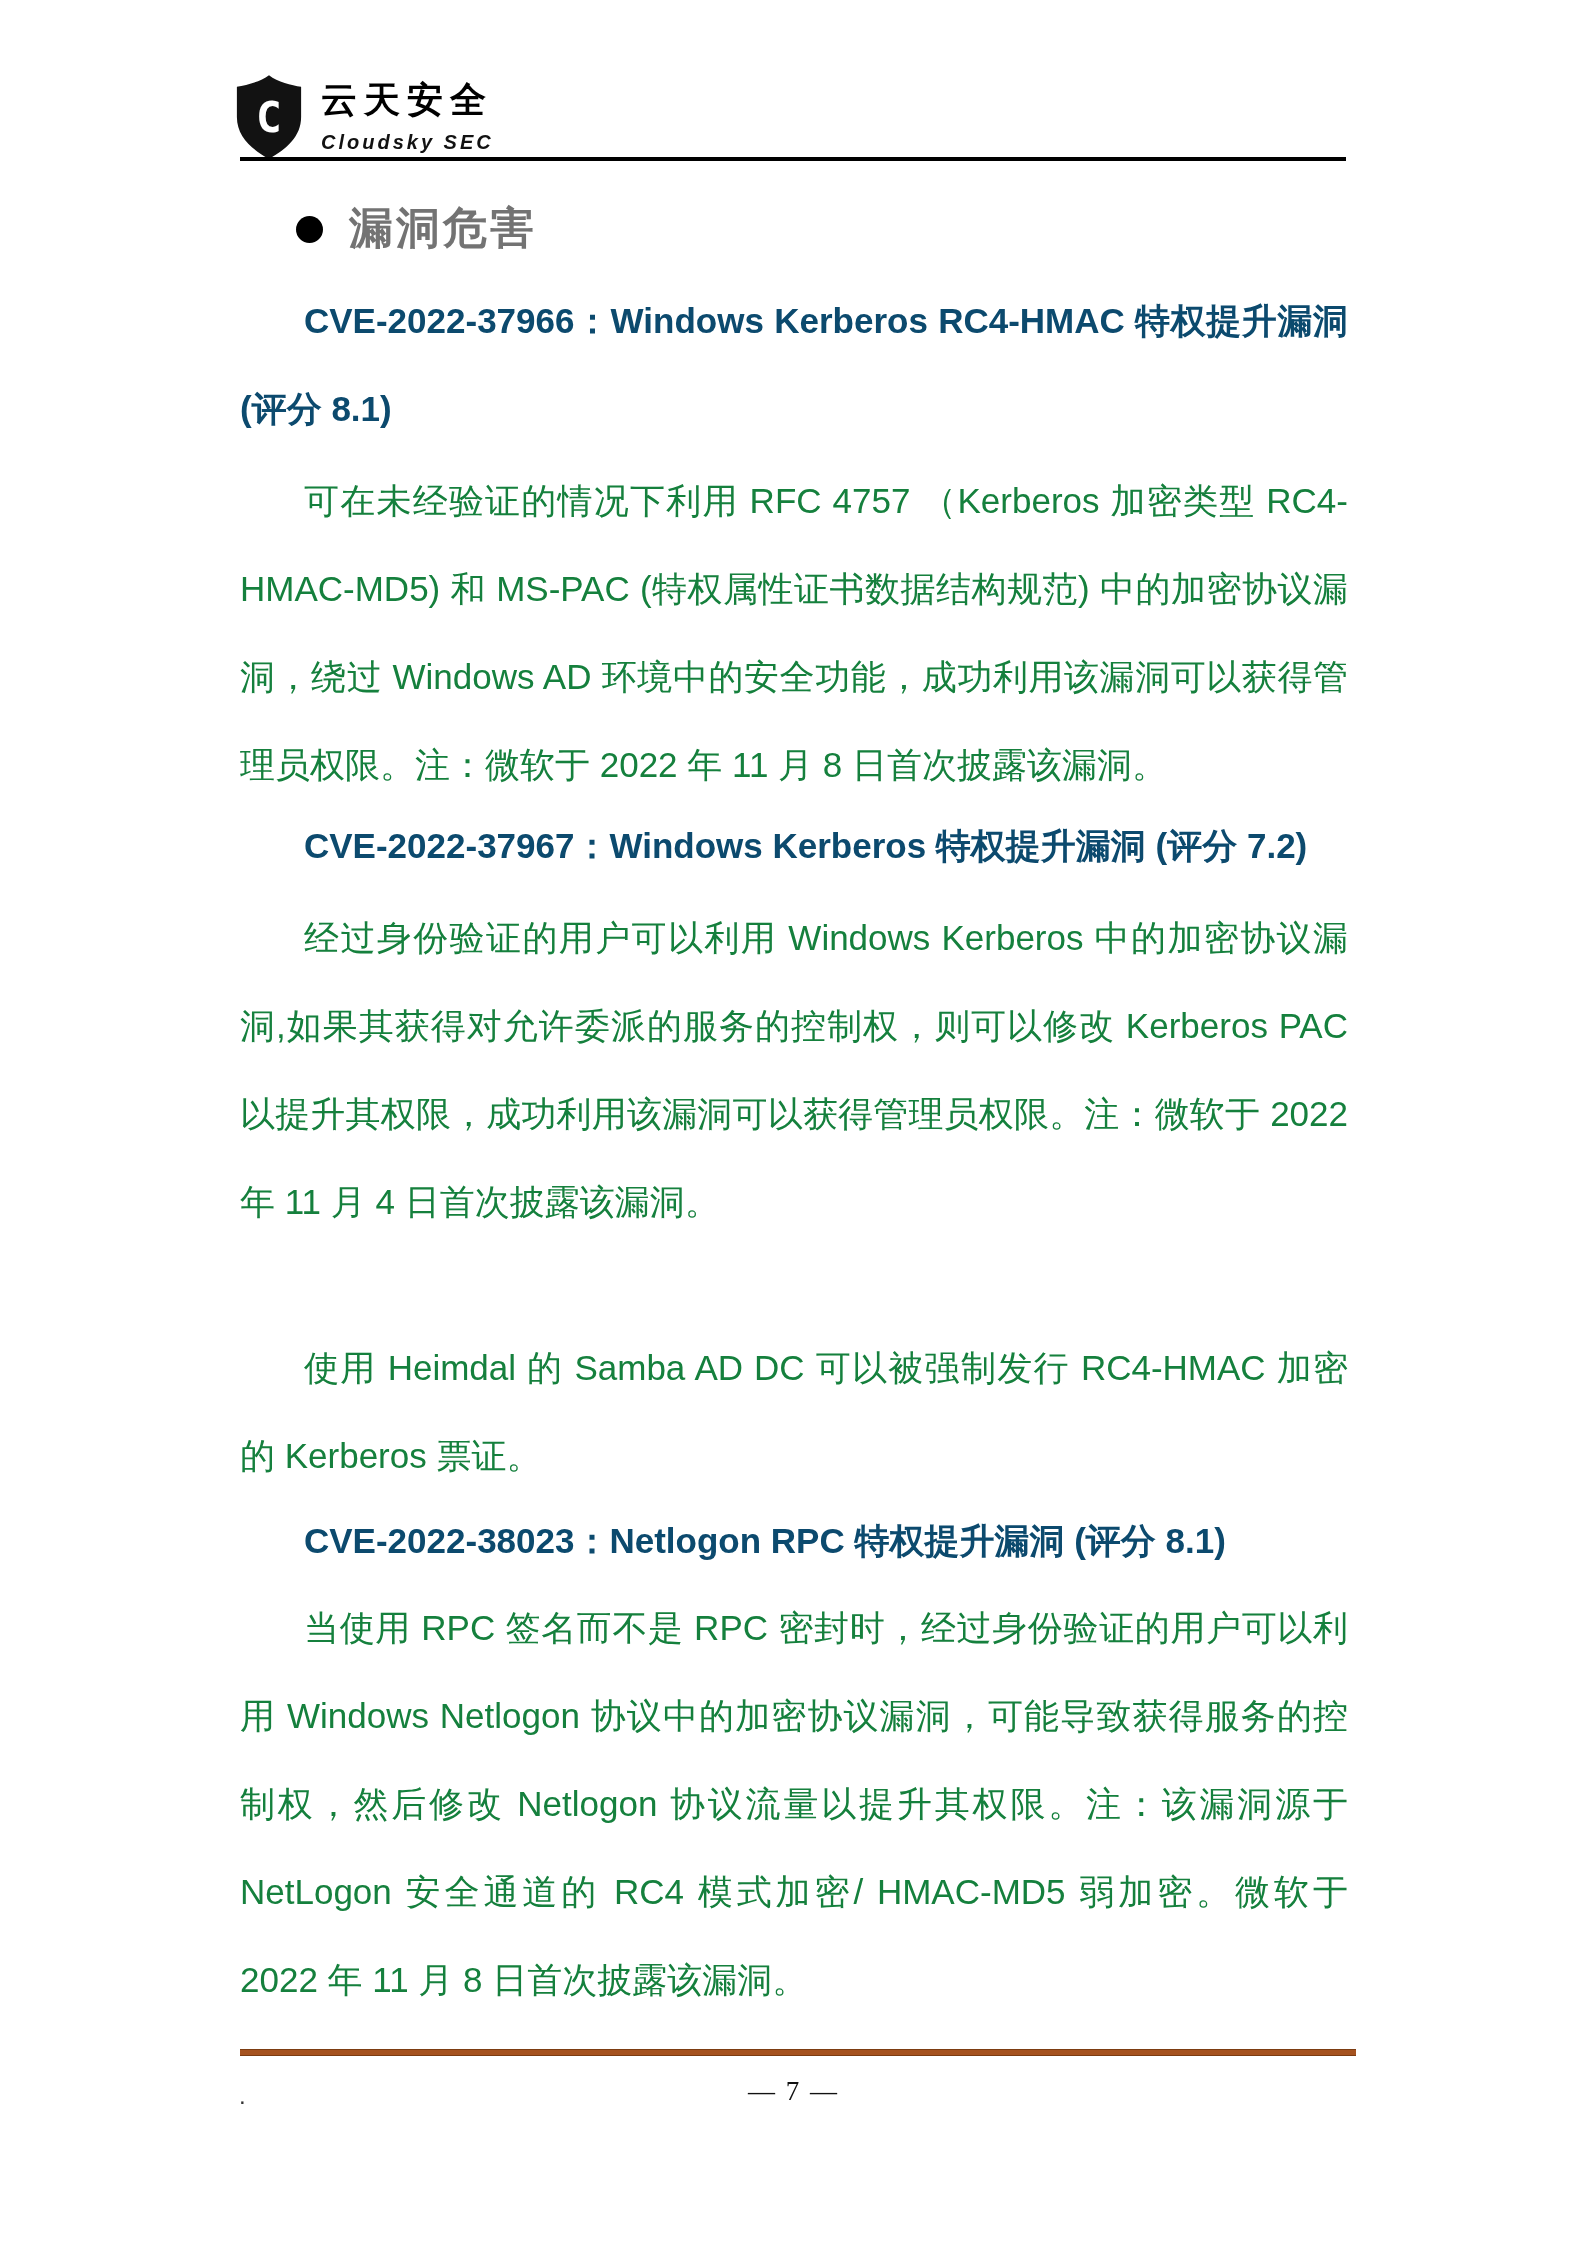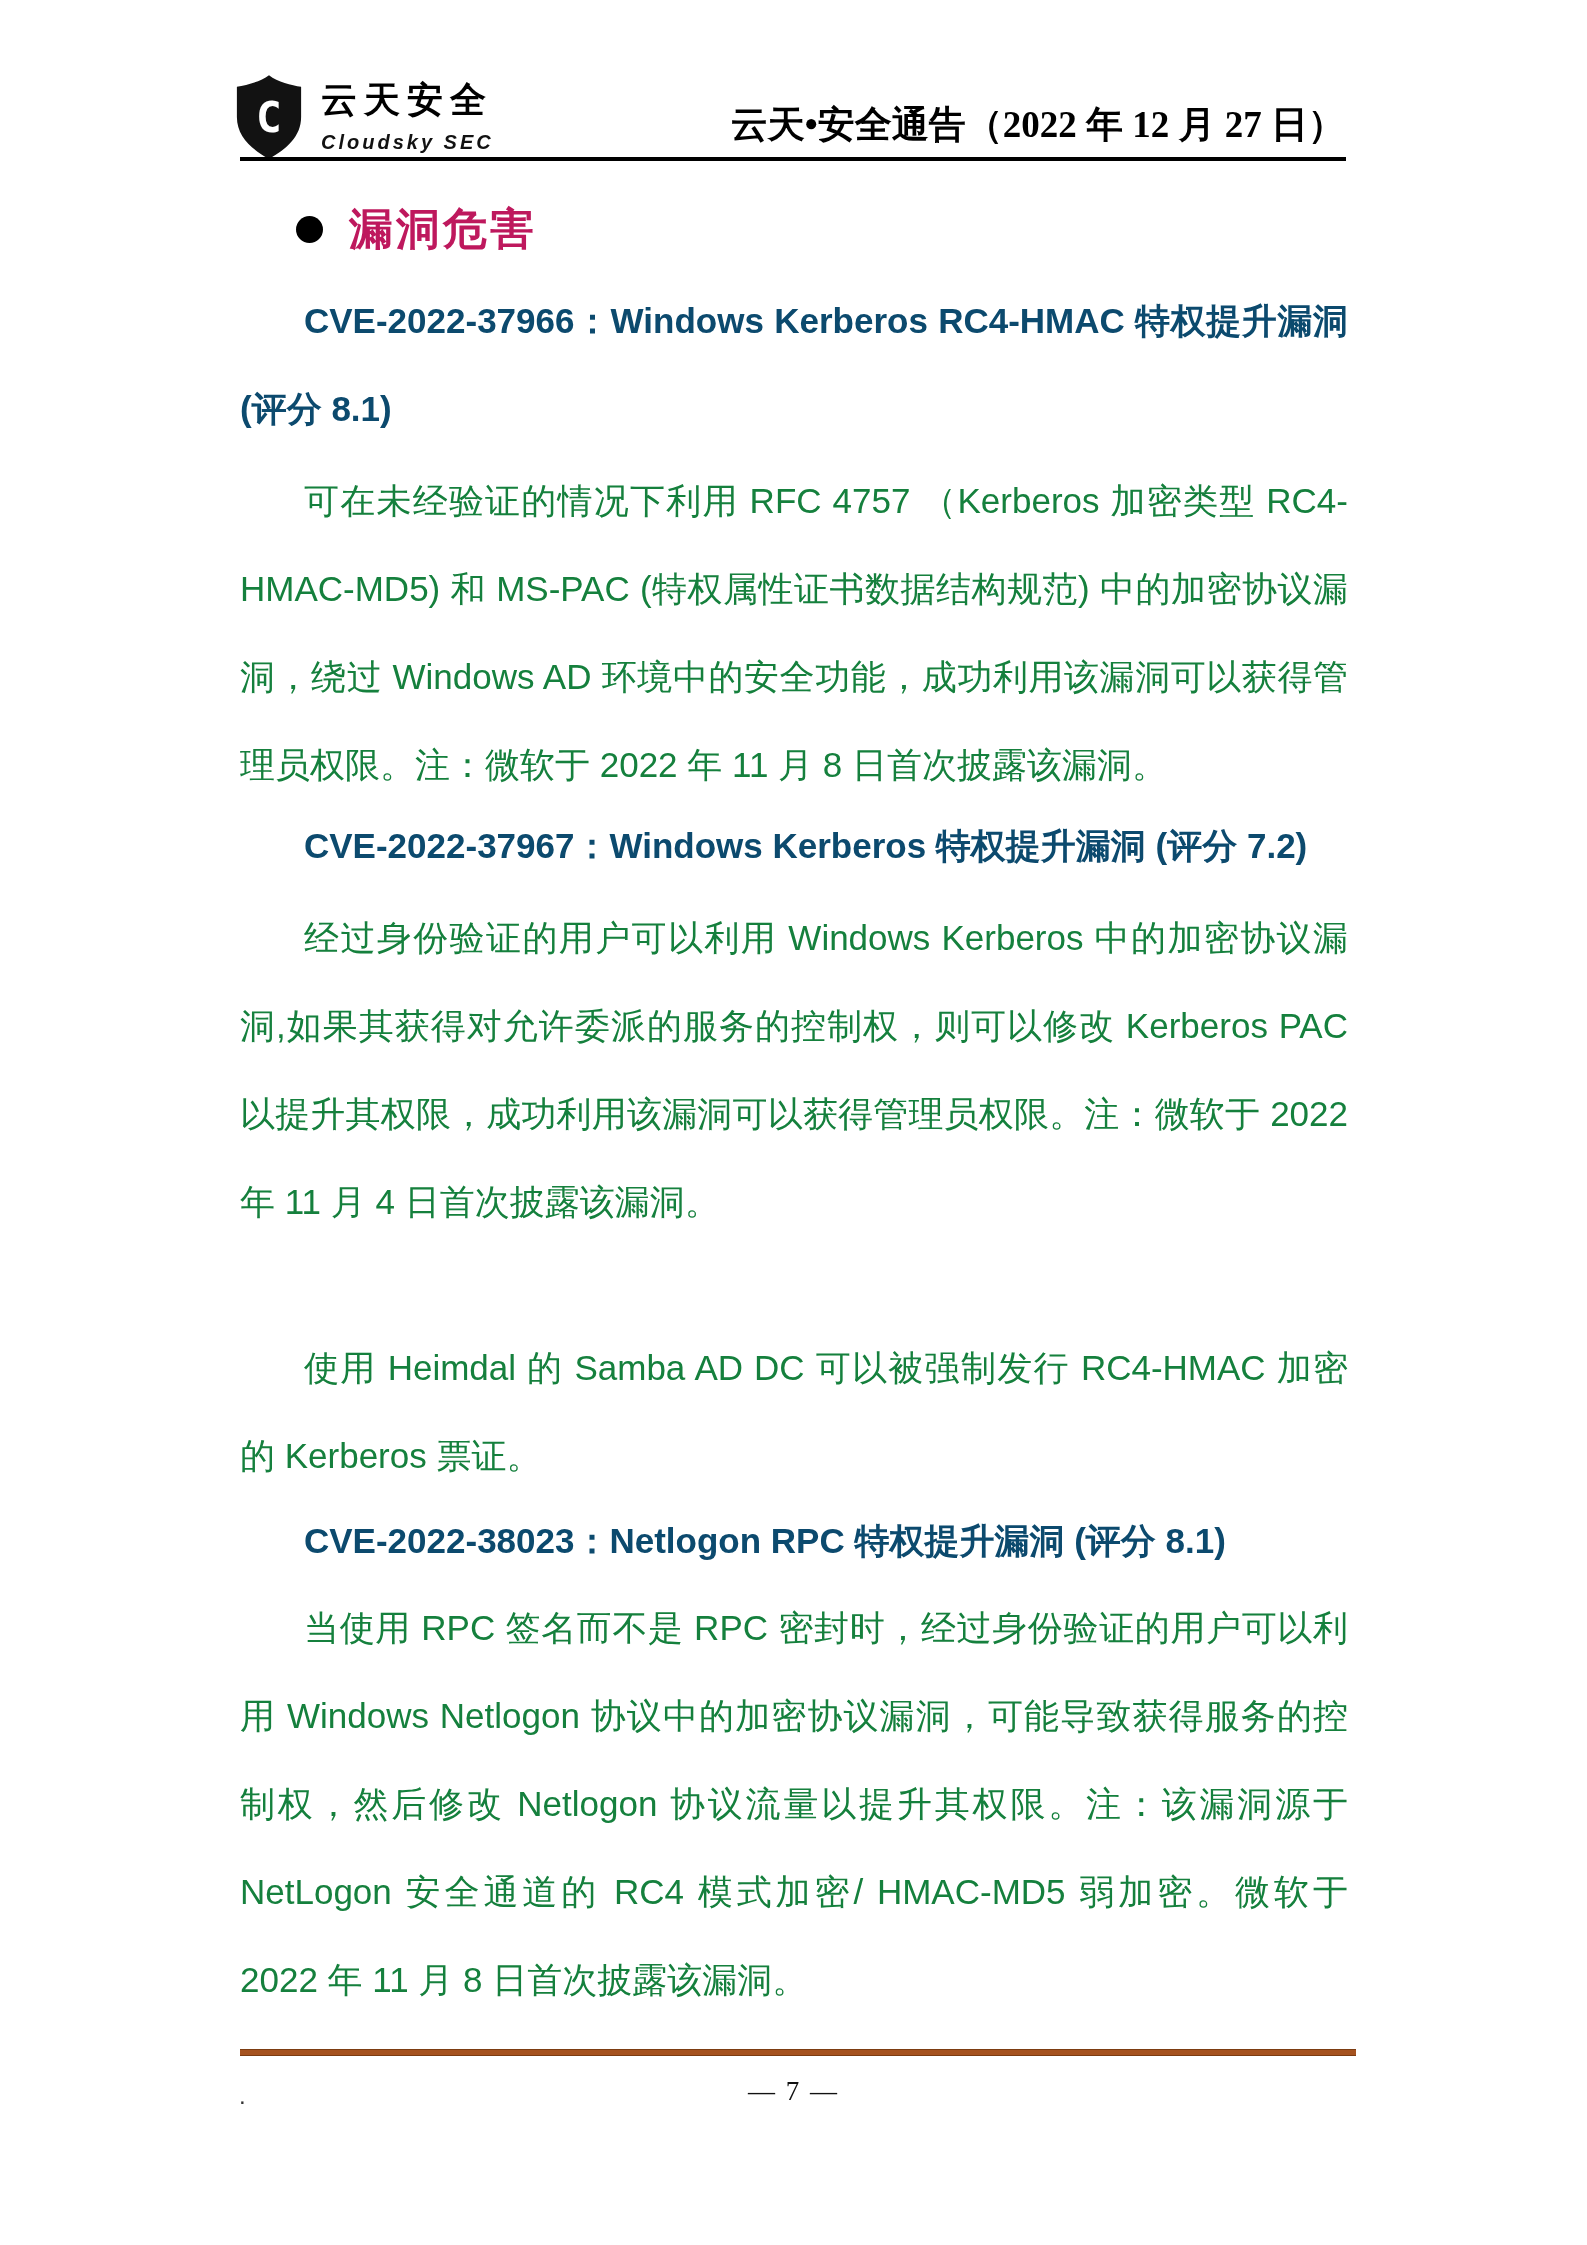--- a/index.html
+++ b/index.html
@@ -29,21 +29,21 @@
     position:absolute;left:240px;top:157px;
     width:1106px;height:4px;background:#000;
   }
   
   .section-heading{
     position:absolute;left:296px;top:205px;
     display:flex;align-items:center;gap:26px;
   }
   .bullet{width:27px;height:27px;border-radius:50%;background:#000;flex:0 0 auto;}
   .section-title{
-    font-size:44px;font-weight:bold;color:#be185d;letter-spacing:3px;line-height:1.1;
+    font-size:44px;font-weight:bold;color:#737373;letter-spacing:3px;line-height:1.1;font-family:Liberation Serif, serif;
   }
   
   .doc-block{
     position:absolute;left:240px;width:1108px;
     font-size:35px;line-height:88px;
     text-align:justify;text-justify:inter-ideograph;
     text-indent:64px;color:#15803d;
   }
   .cve-heading{font-weight:bold;color:#0c4a6e;}
   .pos-h1{top:277px;} .pos-b1{top:457px;}
@@ -79,21 +79,20 @@
         <path d="M37 1 C28 8 14 11 4 13 L4 44 C4 64 19 77 37 87 C55 77 70 64 70 44 L70 13 C60 11 46 8 37 1 Z" fill="#121212"></path>
         <text x="37" y="59" text-anchor="middle" font-size="44" font-weight="bold" fill="#ffffff" font-family="DejaVu Sans Mono, monospace">C</text>
       </svg>
     </span>
     <span class="logo-names">
       <span class="logo-cn">云天安全</span>
       <span class="logo-en">Cloudsky SEC</span>
     </span>
   </div>
 
-  <div class="doc-title">云天•安全通告（2022 年 12 月 27 日）</div>
   <div class="header-rule"></div>
 
   <div class="section-heading">
     <span class="bullet"></span>
     <span class="section-title">漏洞危害</span>
   </div>
 
   <div class="doc-block cve-heading pos-h1">CVE-2022-37966：Windows Kerberos RC4-HMAC 特权提升漏洞 (评分 8.1)</div>
   <div class="doc-block pos-b1">可在未经验证的情况下利用 RFC 4757 （Kerberos 加密类型 RC4-HMAC-MD5) 和 MS-PAC (特权属性证书数据结构规范) 中的加密协议漏洞，绕过 Windows AD 环境中的安全功能，成功利用该漏洞可以获得管理员权限。注：微软于 2022 年 11 月 8 日首次披露该漏洞。</div>
 

